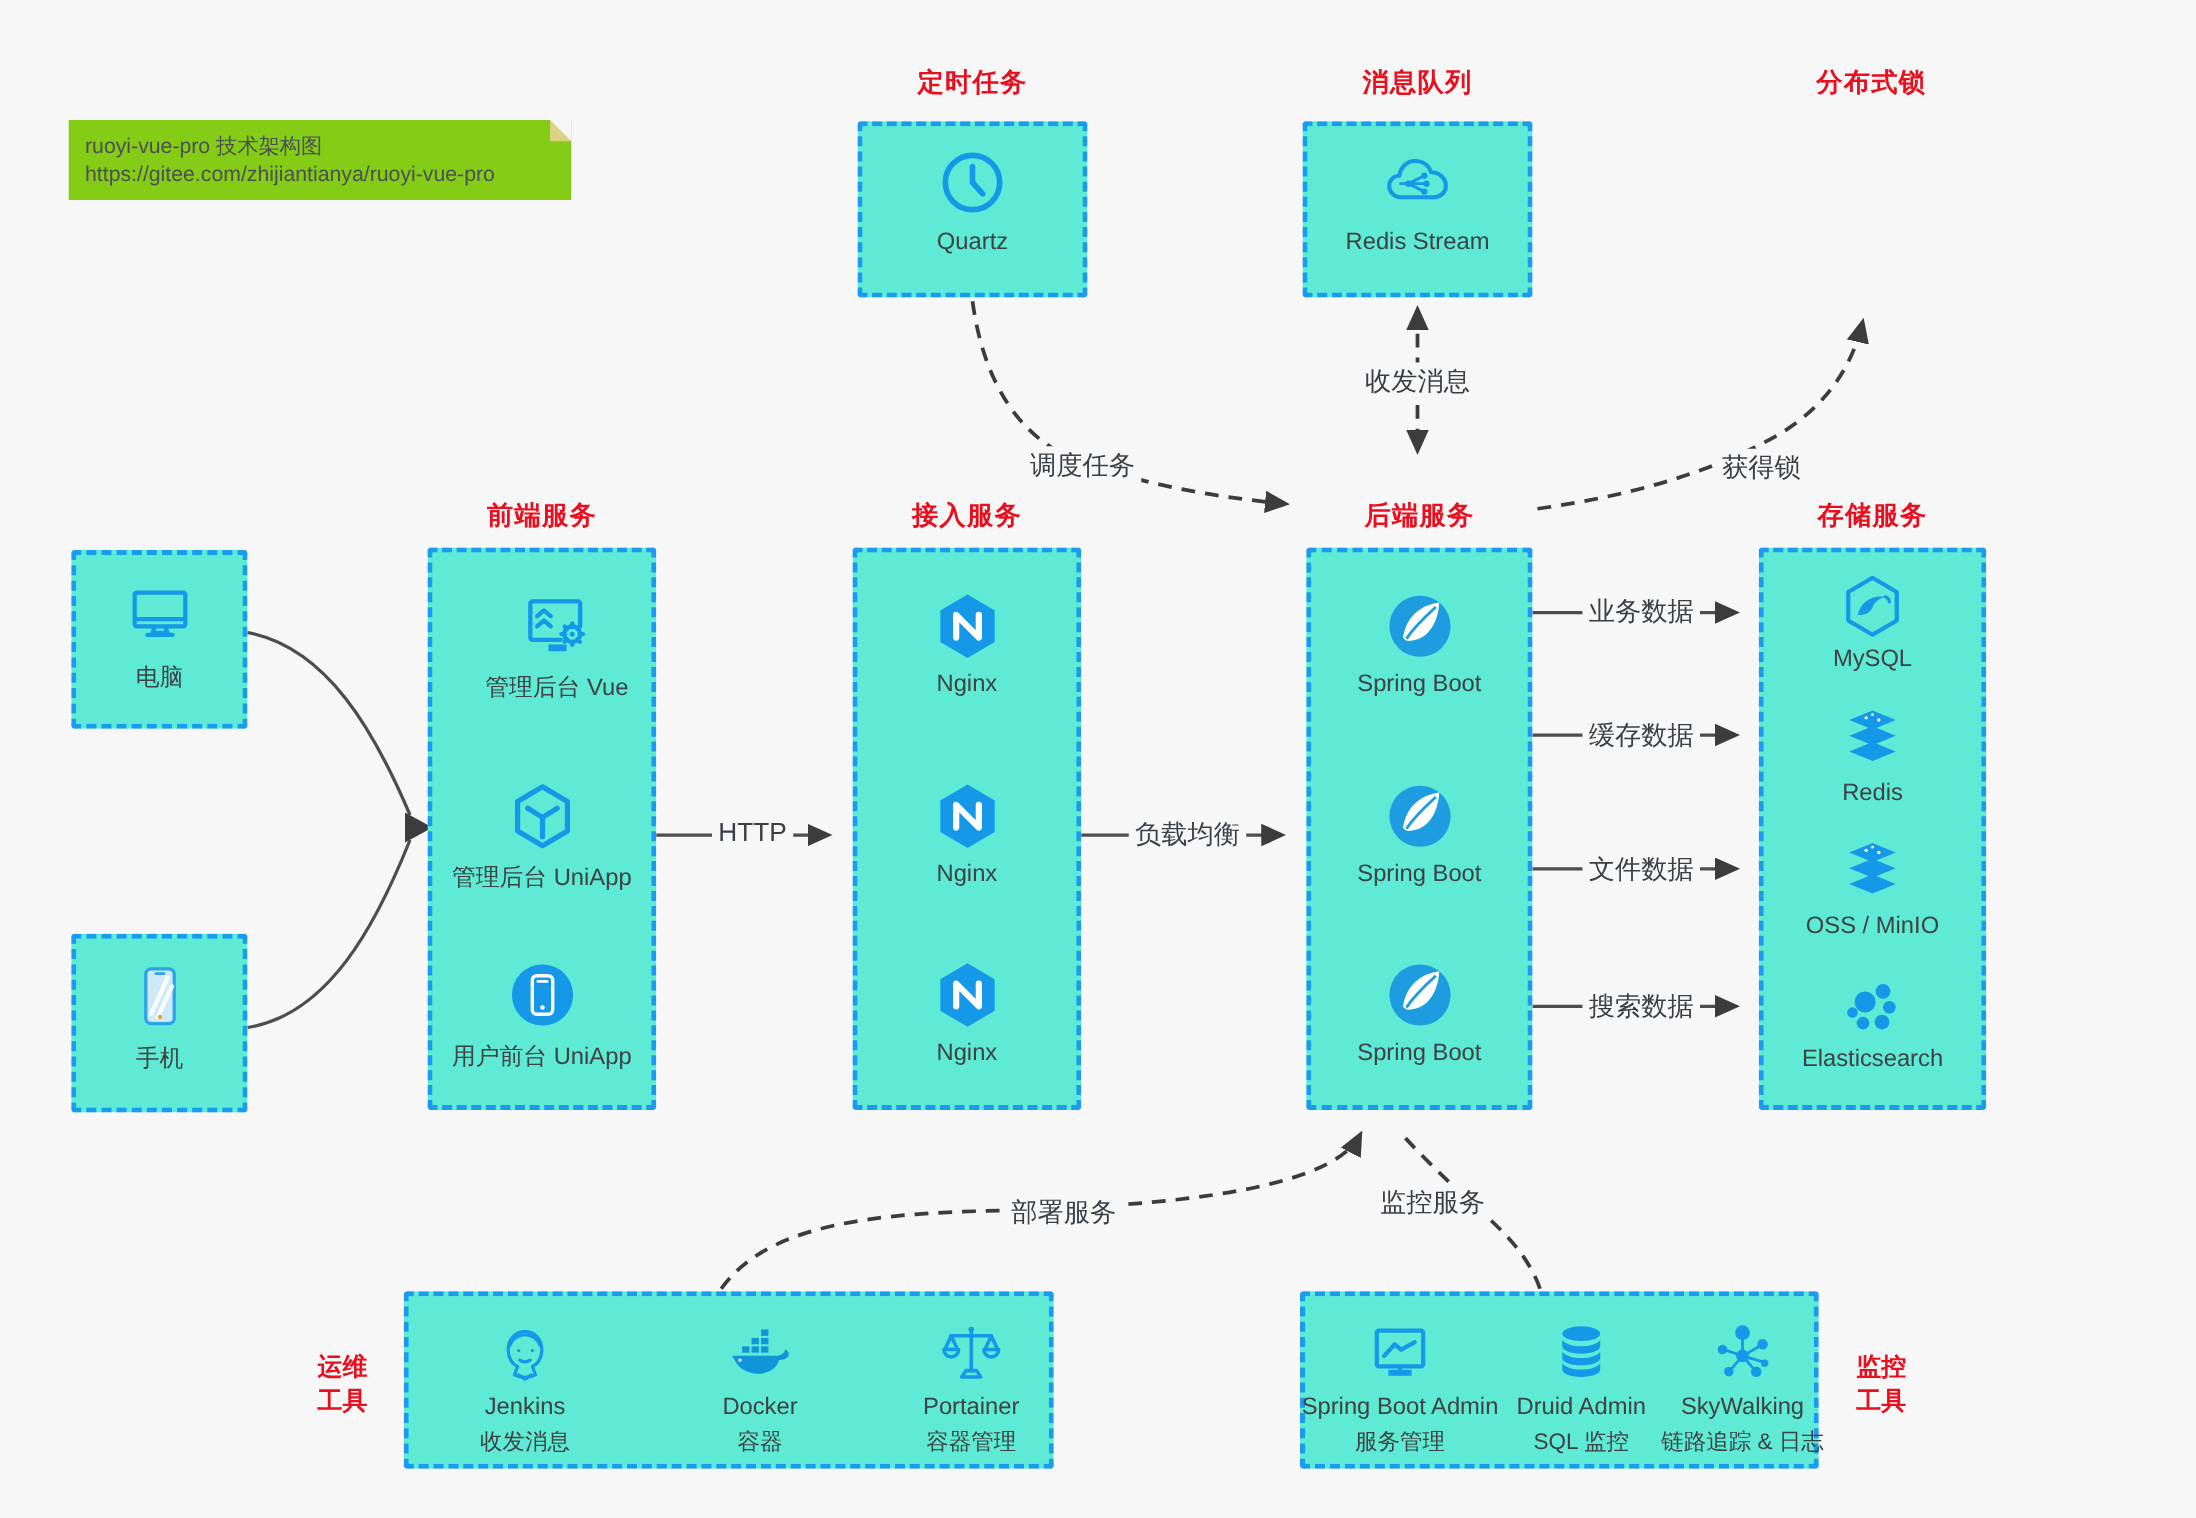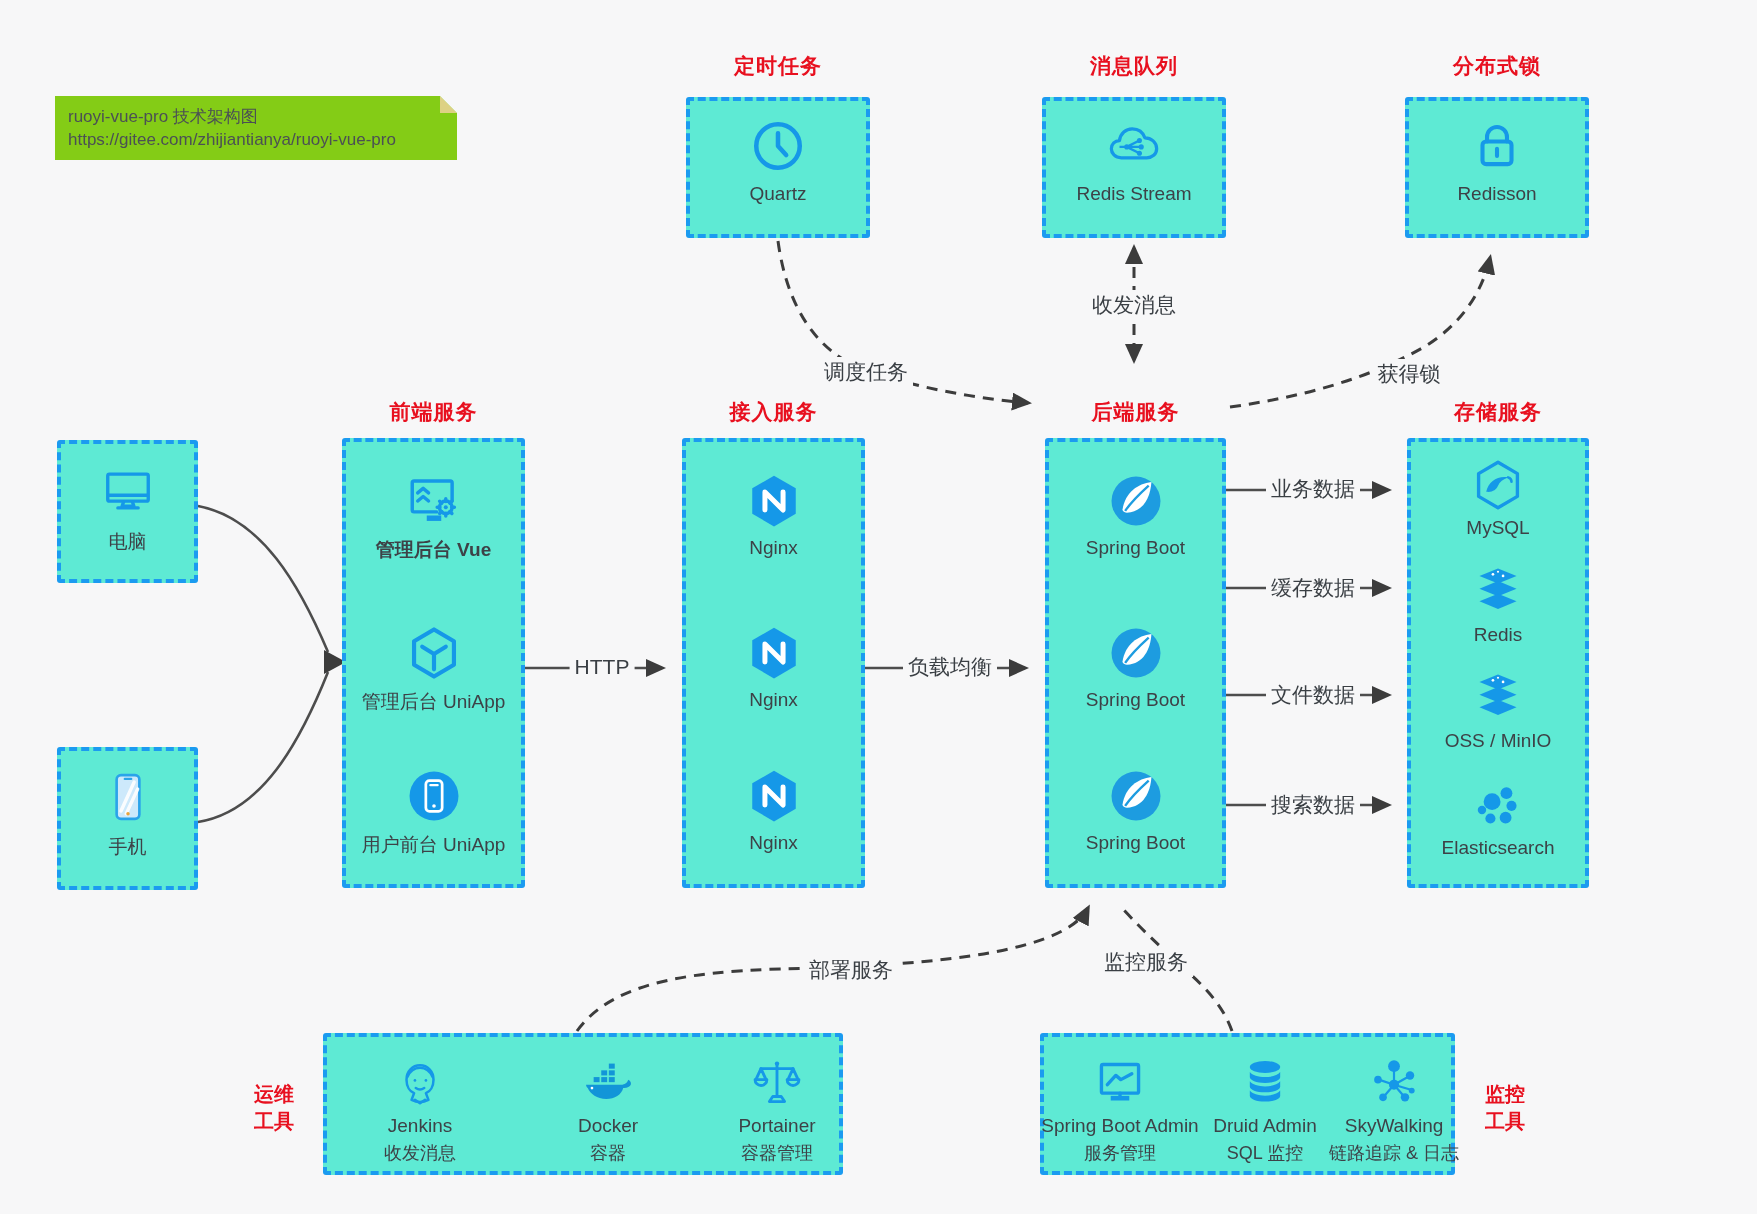--- a/index.html
+++ b/index.html
@@ -107,30 +107,20 @@
         <circle cx="24" cy="33" r="2.8"></circle>
           <circle cx="38" cy="26" r="2.8"></circle>
           <circle cx="40" cy="33" r="2.8"></circle>
           <circle cx="38" cy="40" r="2.8"></circle>
       </g>
     </svg>
     <div class="ilabel">Redis Stream</div>
   </div>
 
   <div class="rtitle" style="left:1405px;top:52px;width:184px;">分布式锁</div>
-  <div class="gbox flexc" style="left:1405px;top:97px;width:184px;height:141px;padding-top:16px;gap:8px;">
-    <svg class="ic" width="58" height="58" viewBox="0 0 64 64">
-      <g fill="none" stroke="#1598e8" stroke-width="4.5" stroke-linecap="round" stroke-linejoin="round">
-        <path d="M21 27 v-5 a11 11 0 0 1 22 0 v5"></path>
-        <rect x="16" y="27" width="32" height="25" rx="4"></rect>
-        <path d="M32 35 v8"></path>
-      </g>
-    </svg>
-    <div class="ilabel">Redisson</div>
-  </div>
 
   <div class="gbox flexc" style="left:57px;top:440px;width:141px;height:143px;padding-top:20px;gap:11px;">
     <svg class="ic" width="54" height="54" viewBox="0 0 64 64">
       <g fill="none" stroke="#1598e8" stroke-width="4" stroke-linejoin="round">
         <rect x="8" y="12" width="48" height="32" rx="2"></rect>
         <path d="M8 37 H56"></path>
         <path d="M27 44 l-2 6 h14 l-2 -6"></path>
         <path d="M20 52 h24" stroke-linecap="round"></path>
       </g>
     </svg>
@@ -142,21 +132,21 @@
       <rect x="19" y="7" width="26" height="50" rx="5" fill="#cde9fb" stroke="#2aa3ea" stroke-width="3"></rect>
       <path d="M24 48 L39 15 M30 51 L43 23" stroke="#ffffff" stroke-width="4" stroke-linecap="round" opacity="0.9"></path>
       <rect x="27" y="10" width="10" height="2.6" rx="1.3" fill="#2aa3ea"></rect>
       <circle cx="32" cy="51" r="2" fill="#e8a33d"></circle>
     </svg>
     <div class="ilabel">手机</div>
   </div>
 
   <div class="rtitle" style="left:342px;top:398px;width:183px;">前端服务</div>
   <div class="gbox" style="left:342px;top:438px;width:183px;height:450px;"></div>
-  <div class="item" style="left:342px;top:472px;width:183px;font-weight:bold;">
+  <div class="item" style="left:354px;top:472px;width:183px;">
     <svg class="ic" width="58" height="58" viewBox="0 0 64 64">
       <g fill="none" stroke="#1598e8" stroke-width="3.8" stroke-linecap="round" stroke-linejoin="round">
         <path d="M52 32 V12 a2 2 0 0 0 -2 -2 H10 a2 2 0 0 0 -2 2 v30 a2 2 0 0 0 2 2 h25"></path>
         <path d="M14 23 l6 -5 l6 5 M14 32 l6 -5 l6 5"></path>
         <circle cx="45" cy="39" r="7"></circle>
         <path d="M45 29.5 v3 M45 45.5 v3 M54.5 39 h-3 M38.5 39 h-3 M51.7 32.3 l-2.1 2.1 M40.4 43.6 l-2.1 2.1 M51.7 45.7 l-2.1 -2.1 M40.4 34.4 l-2.1 -2.1"></path>
       </g>
       <circle cx="45" cy="39" r="2.2" fill="#1598e8"></circle>
       <path d="M24 51 h16" stroke="#1598e8" stroke-width="6"></path>
     </svg>

